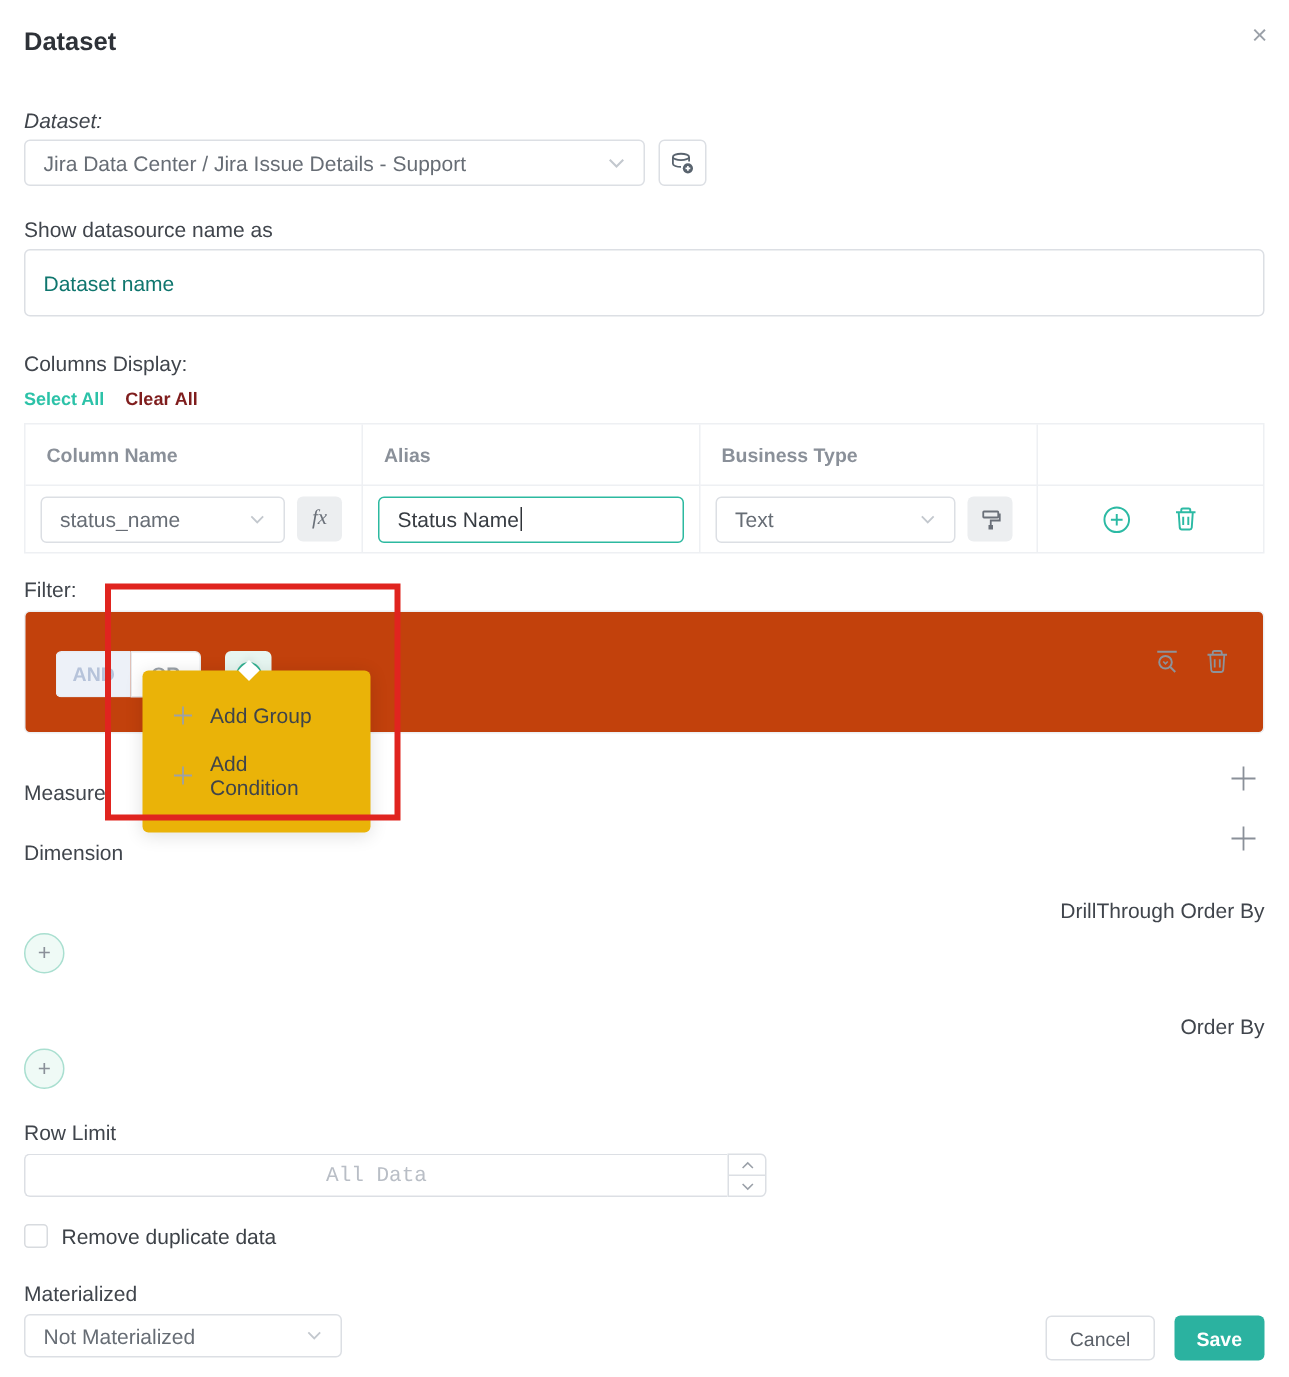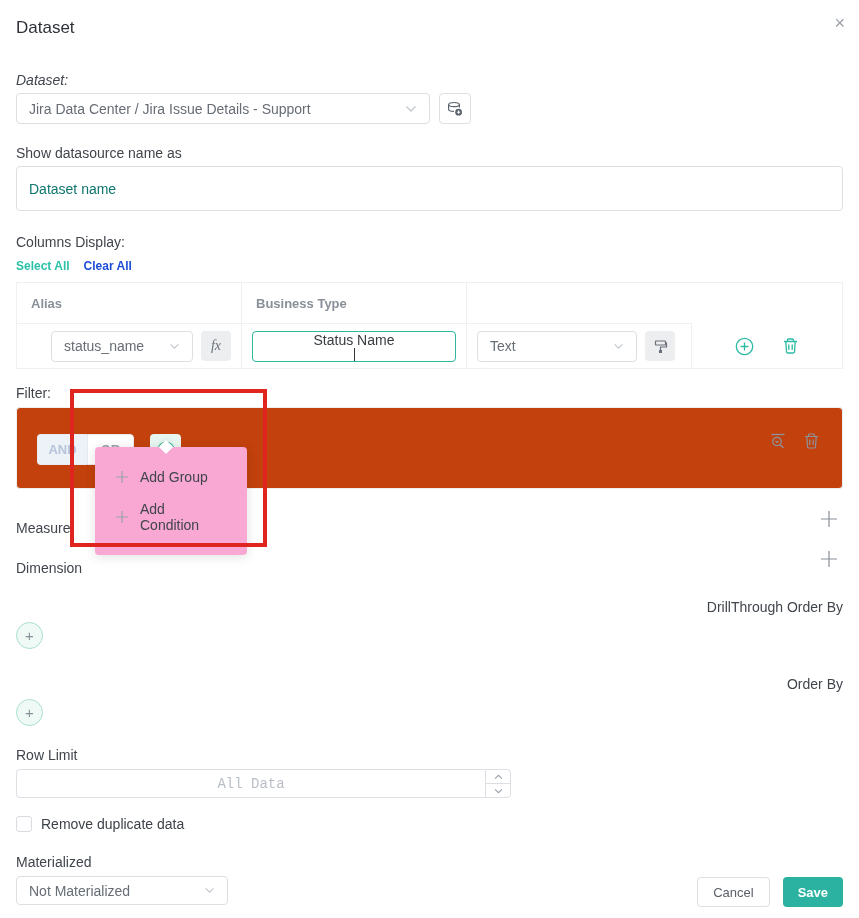--- a/index.html
+++ b/index.html
@@ -1,21 +1,21 @@
 <!DOCTYPE html>
 <html><head>
 <meta charset="utf-8">
 <style>
   * { margin:0; padding:0; box-sizing:border-box; }
   html,body { background:#fff; }
   body { font-family:"Liberation Sans", sans-serif; color:#3c4148; }
   .modal { position:relative; width:859px; height:918px; background:#fff; overflow:hidden; }
 
   
-  .dlg-title { font-size:17px; font-weight:400; color:#2e3238; padding:18px 16px 0 16px; }
+  .dlg-title { font-size:17px; font-weight:700; color:#2e3238; padding:18px 16px 0 16px; }
   .close-btn { position:absolute; top:14px; right:14px; font-size:18px; color:#9aa0a8; cursor:pointer; line-height:1; }
 
   .field-label { font-size:14px; color:#40454c;margin-top:18px; }
 
   
   .sel { display:flex; align-items:center; justify-content:space-between; border:1px solid #dcdfe4; border-radius:4px; height:31px; padding:0 12px; background:#fff; cursor:pointer; }
   .sel .sel-text { font-size:14px; color:#676d75; white-space:nowrap; overflow:hidden; }
   .chev { display:inline-flex; flex:0 0 auto; margin-left:8px; }
 
   .txt-input { width:100%; height:45px; border:1px solid #dcdfe4; border-radius:4px; padding:0 12px; font-size:14px; color:#0f766e; font-family:"Liberation Sans", sans-serif; outline:none; background:#fff; }
@@ -26,52 +26,52 @@
   .icon-btn-sq { width:32px; height:31px; border:1px solid #dcdfe4; border-radius:4px; background:#fff; display:flex; align-items:center; justify-content:center; cursor:pointer; }
 
   .sect-label-1 { margin:22px 16px 0 16px;font-style:italic; }
   .name-input-wrap { margin:5px 16px 0 16px; }
   .name-input { width:827px; }
 
   .cols-label { margin:23px 16px 0 16px; }
   .selclear { display:flex; gap:14px; margin:9px 16px 0 16px; }
   .link-sm { font-size:12px; font-weight:700; cursor:pointer; }
   .link-select { color:#2cc2a8; }
-  .link-clear { color:#1d4ed8; }
+  .link-clear { color:#7f1d1d; }
 
   
   .cols-table { margin:9px 16px 0 16px; width:827px; border:1px solid #eef0f3; border-left:1px solid #eef0f3; }
   .t-head, .t-row { display:grid; grid-template-columns:225px 225px 225px 1fr; }
   .t-head > div { height:41px; display:flex; align-items:center; padding:0 14px; font-size:13px; font-weight:700; color:#8a9099; border-right:1px solid #eef0f3; border-bottom:1px solid #eef0f3; }
   .t-head > div:last-child { border-right:none; }
   .t-row > div { height:44px; display:flex; align-items:center; padding:0 10px; border-right:1px solid #eef0f3; }
   .t-row > div:last-child { border-right:none; }
   .cell-flex { gap:8px; }
-  .col-select { width:163px;margin-left:24px; }
+  .col-select { width:163px; }
   .bt-select { width:160px; }
   .mini-btn { width:30px; height:30px; border-radius:4px; background:#eceef0; display:flex; align-items:center; justify-content:center; cursor:pointer; flex:0 0 auto; }
   .fx-txt { font-style:italic; font-size:14px; color:#6a7079; font-family:"Liberation Serif", serif; }
-  .alias-input { display:flex; align-items:center; width:204px; height:31px; border:1px solid #2cb9a0; border-radius:4px; padding:0 12px; font-size:14px; color:#373c42; background:#fff;flex-direction:column; }
+  .alias-input { display:flex; align-items:center; width:204px; height:31px; border:1px solid #2cb9a0; border-radius:4px; padding:0 12px; font-size:14px; color:#373c42; background:#fff; }
   .caret-bar { display:inline-block; width:1px; height:16px; background:#303338; margin-left:1px; }
   .row-actions { justify-content:center; gap:28px; }
   .ic-teal { color:#2cbaa4; cursor:pointer; display:inline-flex; }
 
   
   .filter-label { margin:16px 16px 0 16px; }
   .filter-box { position:relative; margin:6px 16px 0 16px; width:827px; height:82px; border:1px solid #edeff2; border-radius:4px; background:#c2410c; }
   .andor-wrap { position:absolute; left:20px; top:26px; display:flex; align-items:center; }
   .btn-and { width:50px; height:31px; border:1px solid #e8ecf4; border-right:none; border-radius:4px 0 0 4px; background:#edf1f8; color:#b6c3da; font-size:13px; font-weight:700; display:flex; align-items:center; justify-content:center; cursor:pointer; }
   .btn-or { width:47px; height:31px; border:1px solid #e8eaed; border-radius:0 4px 4px 0; background:#fff; color:#9aa1a8; font-size:13px; font-weight:700; display:flex; align-items:center; justify-content:center; cursor:pointer; }
   .btn-addfilter { margin-left:16px; width:31px; height:31px; border-radius:4px; background:#e7f6f1; display:flex; align-items:center; justify-content:center; cursor:pointer; }
   .filter-icons { position:absolute; right:22px; top:24px; display:flex; gap:16px; color:#8d939b; }
   .filter-icons > span { cursor:pointer; display:inline-flex; }
 
   
   .annot-box { position:absolute; left:70px; top:389px; width:197px; height:158px; border:4px solid #e0241f; z-index:30; pointer-events:none; }
-  .dropdown { position:absolute; left:95px; top:447px; width:152px; background:#f9a8d4; border-radius:4px; box-shadow:0 2px 12px rgba(0,0,0,.12); z-index:20; padding:14px 0; }
+  .dropdown { position:absolute; left:95px; top:447px; width:152px; background:#eab308; border-radius:4px; box-shadow:0 2px 12px rgba(0,0,0,.12); z-index:20; padding:14px 0; }
   .dropdown::before { content:""; position:absolute; top:-5px; left:66px; width:10px; height:10px; background:#fff; transform:rotate(45deg); box-shadow:-2px -2px 5px rgba(0,0,0,.05); }
   .dd-item { display:flex; align-items:center; gap:11px; padding:8px 20px; font-size:14px; color:#3f444a; cursor:pointer; }
   .dd-plus { color:#9ca1a8; display:inline-flex; }
 
   
   .md-row { display:flex; align-items:center; justify-content:space-between; margin:0 16px; height:40px; }
   .md-row.first { margin-top:10px; }
   .thin-plus { color:#8a9099; cursor:pointer; display:inline-flex; padding-right:4px; }
 
   .sub-label { margin:20px 16px 0 16px;text-align:right; }
@@ -135,20 +135,21 @@
   </div>
 
   <div class="field-label cols-label">Columns Display:</div>
   <div class="selclear">
     <span class="link-sm link-select">Select All</span>
     <span class="link-sm link-clear">Clear All</span>
   </div>
 
   <div class="cols-table">
     <div class="t-head">
+      <div>Column Name</div>
       <div>Alias</div>
       <div>Business Type</div>
       <div></div>
     </div>
     <div class="t-row">
       <div class="cell-flex">
         <div class="sel col-select">
           <span class="sel-text">status_name</span>
           <span class="chev">
             <svg width="11" height="7" viewBox="0 0 12 8">

